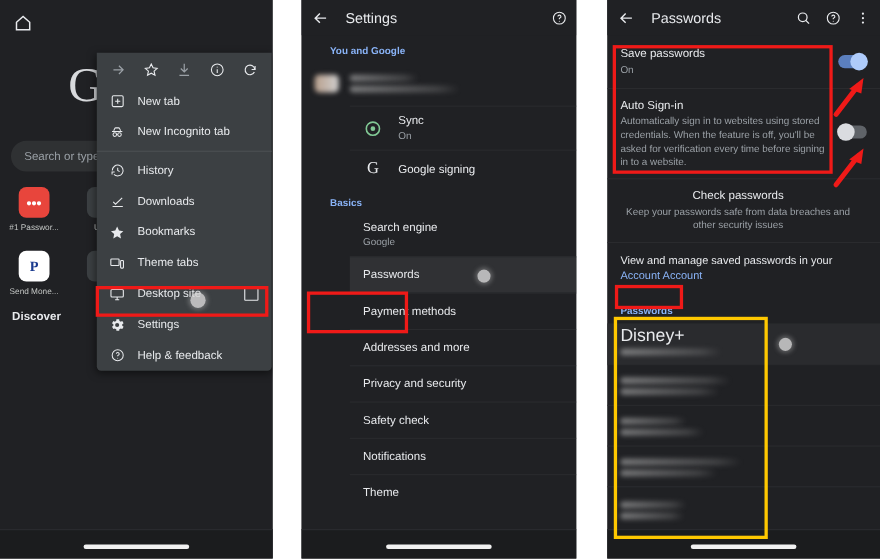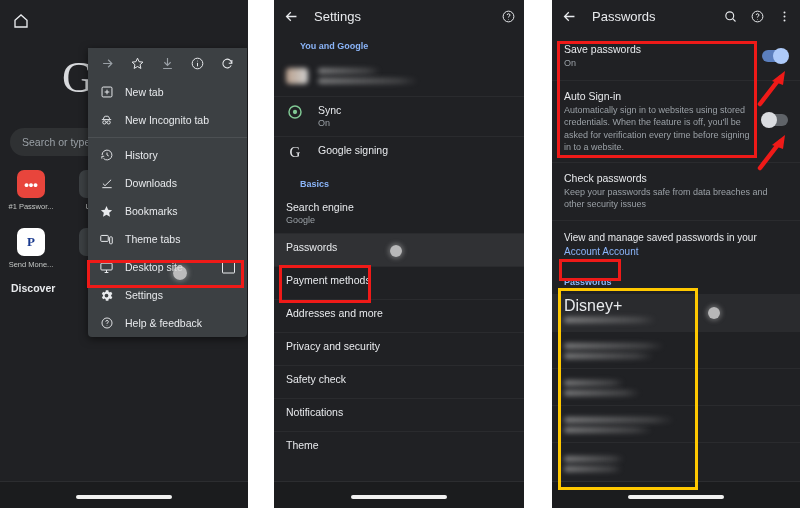--- a/index.html
+++ b/index.html
@@ -239,26 +239,27 @@
   }
   .avatar-blur {
     width: 22px; height: 16px;
     background: linear-gradient(90deg,#b9a08d,#cfcfcf);
     filter: blur(2.6px);
     border-radius: 4px;
     margin-right: 10px;
   }
   .list-row {
     display: flex;
-    align-items: flex-start;
+    align-items: center;
     min-height: 32px;
     padding: 6px 12px;
     border-top: 1px solid #2a2b2e;
     position: relative;
     box-sizing: border-box;
+    margin-left: 44px;
   }
   .list-row .lr-ico {
     width: 18px; height: 18px;
     margin-right: 14px;
     display: flex; align-items: center; justify-content: center;
     flex: 0 0 auto;
   }
   .lr-text { display: flex; flex-direction: column; }
   .lr-title { font-size: 10.5px; color: #e8eaed; line-height: 14px; }
   .lr-sub   { font-size: 9px;  color: #9aa0a6; line-height: 13px; }
@@ -651,21 +652,21 @@
     </div>
 
     <div class="pw-row" style="padding-right:48px; padding-top:8px; padding-bottom:8px;">
       <div class="pw-title">Auto Sign-in</div>
       <div class="pw-sub">Automatically sign in to websites using stored credentials. When the feature is off, you'll be asked for verification every time before signing in to a website.</div>
       <div class="toggle off" style="top:33px;">
         <div class="knob"></div>
       </div>
     </div>
 
-    <div class="pw-row" style="padding-right:22px; padding-top:8px; padding-bottom:9px;">
+    <div class="pw-row" style="padding-right:22px; padding-top:8px; padding-bottom:9px;text-align:center;">
       <div class="pw-title">Check passwords</div>
       <div class="pw-sub">Keep your passwords safe from data breaches and other security issues</div>
     </div>
 
     <div class="pw-row" style="padding-right:22px; padding-top:9px; padding-bottom:9px;">
       <div class="pw-sub" style="font-size:10px;line-height:14px;color:#e8eaed;"><span>View and manage saved passwords in your </span><span class="pw-link">Account Account</span></div>
     </div>
 
     <div class="sec-head-pw">Passwords</div>
 

